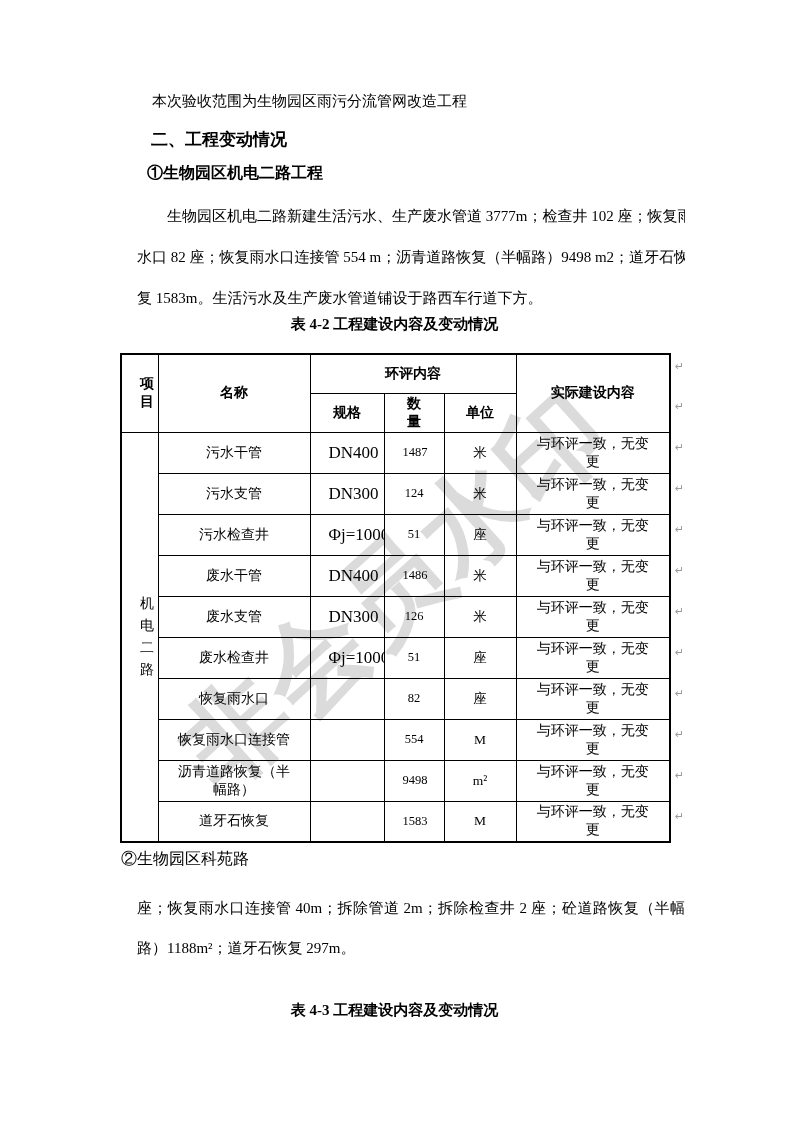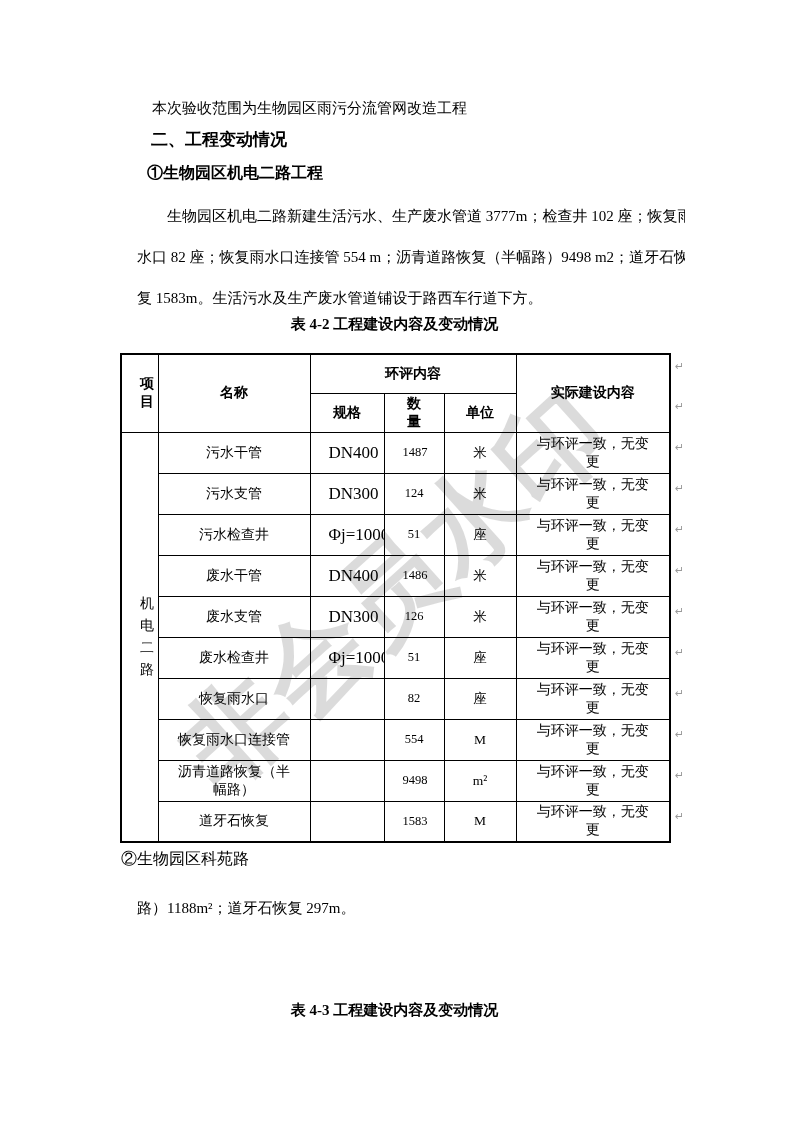--- a/index.html
+++ b/index.html
@@ -28,21 +28,21 @@
     font-size: 104px;
     font-weight: bold;
     letter-spacing: 2px;
     color: rgba(0, 0, 0, 0.14);
     white-space: nowrap;
     z-index: 0;
     pointer-events: none;
   }
   
   .tblock { position: absolute; z-index: 1; }
-  .intro      { left: 152px; top: 99px;  font-size: 15px; }
+  .intro      { left: 152px; top: 92px;  font-size: 15px; }
   .heading2   { left: 151px; top: 128px; font-size: 17px; font-weight: bold; }
   .subhead1   { left: 147px; top: 163px; font-size: 16px; font-weight: bold; }
   .subhead2   { left: 121px; top: 849px; font-size: 16px; font-weight: normal; }
   .para { left: 137px; width: 548px; font-size: 15px; }
   .para1 { top: 196px; }
   .para2 { top: 888px; }
   .pline { line-height: 41px; text-align: justify; text-align-last: justify; overflow: hidden; white-space: nowrap; }
   .para2 .pline { line-height: 40px; }
   .pline.first { text-indent: 30px; }
   .pline.last  { text-align-last: left; }
@@ -228,18 +228,19 @@
       <span class="rmark" style="top: 294px;">↵</span>
       <span class="rmark" style="top: 335px;">↵</span>
       <span class="rmark" style="top: 376px;">↵</span>
       <span class="rmark" style="top: 417px;">↵</span>
       <span class="rmark" style="top: 458px;">↵</span>
     </div>
 
   <div class="tblock subhead2">②生物园区科苑路</div>
 
   <div class="tblock para para2">
+    <div class="pline">座；恢复雨水口连接管 40m；拆除管道 2m；拆除检查井 2 座；砼道路恢复（半幅</div>
     <div class="pline last">路）1188m²；道牙石恢复 297m。</div>
   </div>
 
   <div class="tblock caption caption2">表 4-3 工程建设内容及变动情况</div>
 
 </div>
 
 </body></html>

